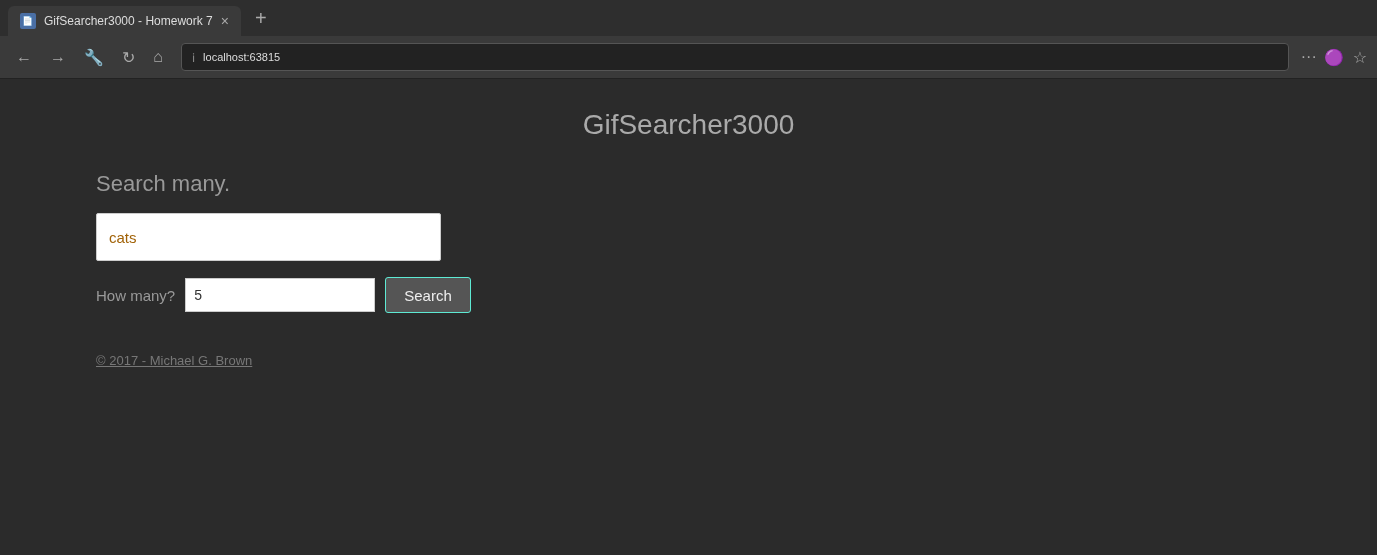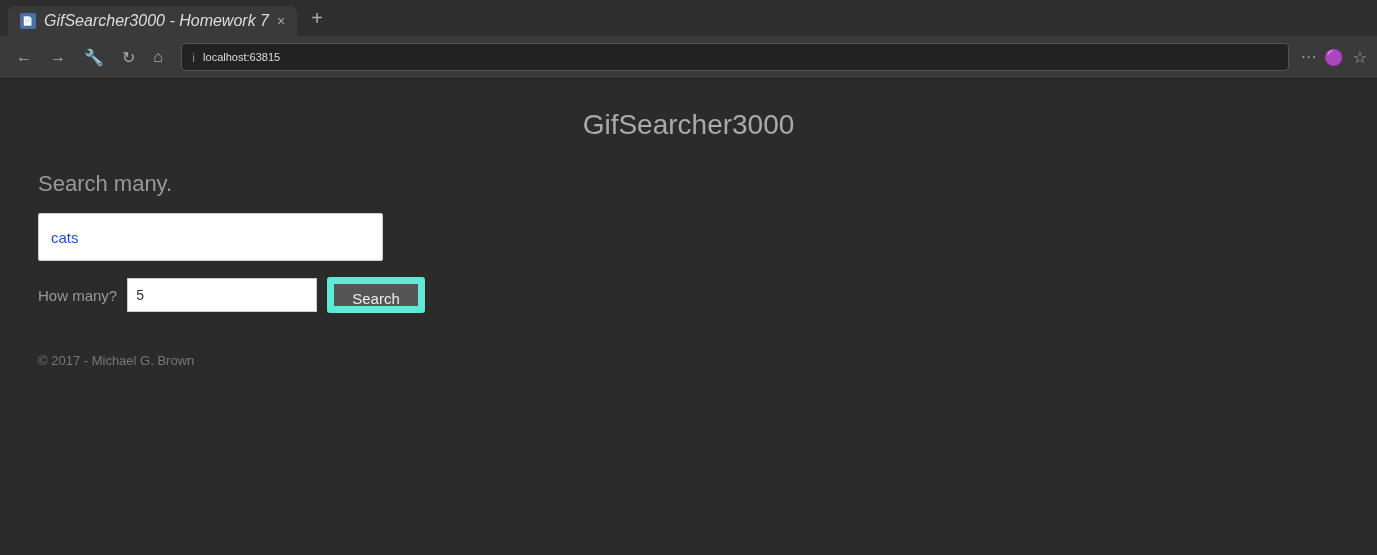--- a/index.html
+++ b/index.html
@@ -46,23 +46,22 @@
       flex-shrink: 0;
       display: flex;
       align-items: center;
       justify-content: center;
       font-size: 9px;
       color: white;
     }
 
     .tab-title {
       color: #ddd;
-      font-size: 16px;
+      font-size: 12px;
       flex: 1;
-      font-style: italic;
     }
 
     .tab-close {
       color: #aaa;
       cursor: pointer;
       font-size: 14px;
       line-height: 1;
     }
 
     .tab-new {
@@ -117,21 +116,21 @@
       display: flex;
       align-items: center;
       gap: 8px;
       color: #aaa;
       font-size: 16px;
     }
 
     
     .page-content {
       background: #2b2b2b;
-      padding: 30px 38px;
+      padding: 30px 96px;
       height: calc(555px - 78px);
       position: relative;
     }
 
     .app-title {
       text-align: center;
       color: #aaa;
       font-size: 28px;
       font-weight: normal;
       margin-bottom: 30px;
@@ -145,21 +144,21 @@
     }
 
     .search-input {
       width: 345px;
       height: 48px;
       background: #fff;
       border: 1px solid #ccc;
       border-radius: 2px;
       padding: 8px 12px;
       font-size: 15px;
-      color: #1d4ed8;
+      color: #a16207;
       display: block;
       margin-bottom: 16px;
       outline: none;
     }
 
     .search-row {
       display: flex;
       align-items: center;
       gap: 10px;
       margin-bottom: 40px;
@@ -176,32 +175,33 @@
       background: #fff;
       border: 1px solid #ccc;
       padding: 4px 8px;
       font-size: 14px;
       color: #333;
     }
 
     .search-button {
       background: #555;
       color: #eee;
-      border: 7px solid #5eead4;
+      border: 1px solid #5eead4;
       border-radius: 3px;
       padding: 6px 18px;
       font-size: 15px;
       cursor: pointer;
       height: 36px;
     }
 
     .footer {
       color: #777;
       font-size: 13px;
       margin-top: 20px;
+      text-decoration: underline;
     }
   </style>
 </head>
 <body>
 
 <div class="browser-chrome">
 
   <div class="tab-bar">
     <div class="tab">
       <div class="tab-favicon">📄</div>

